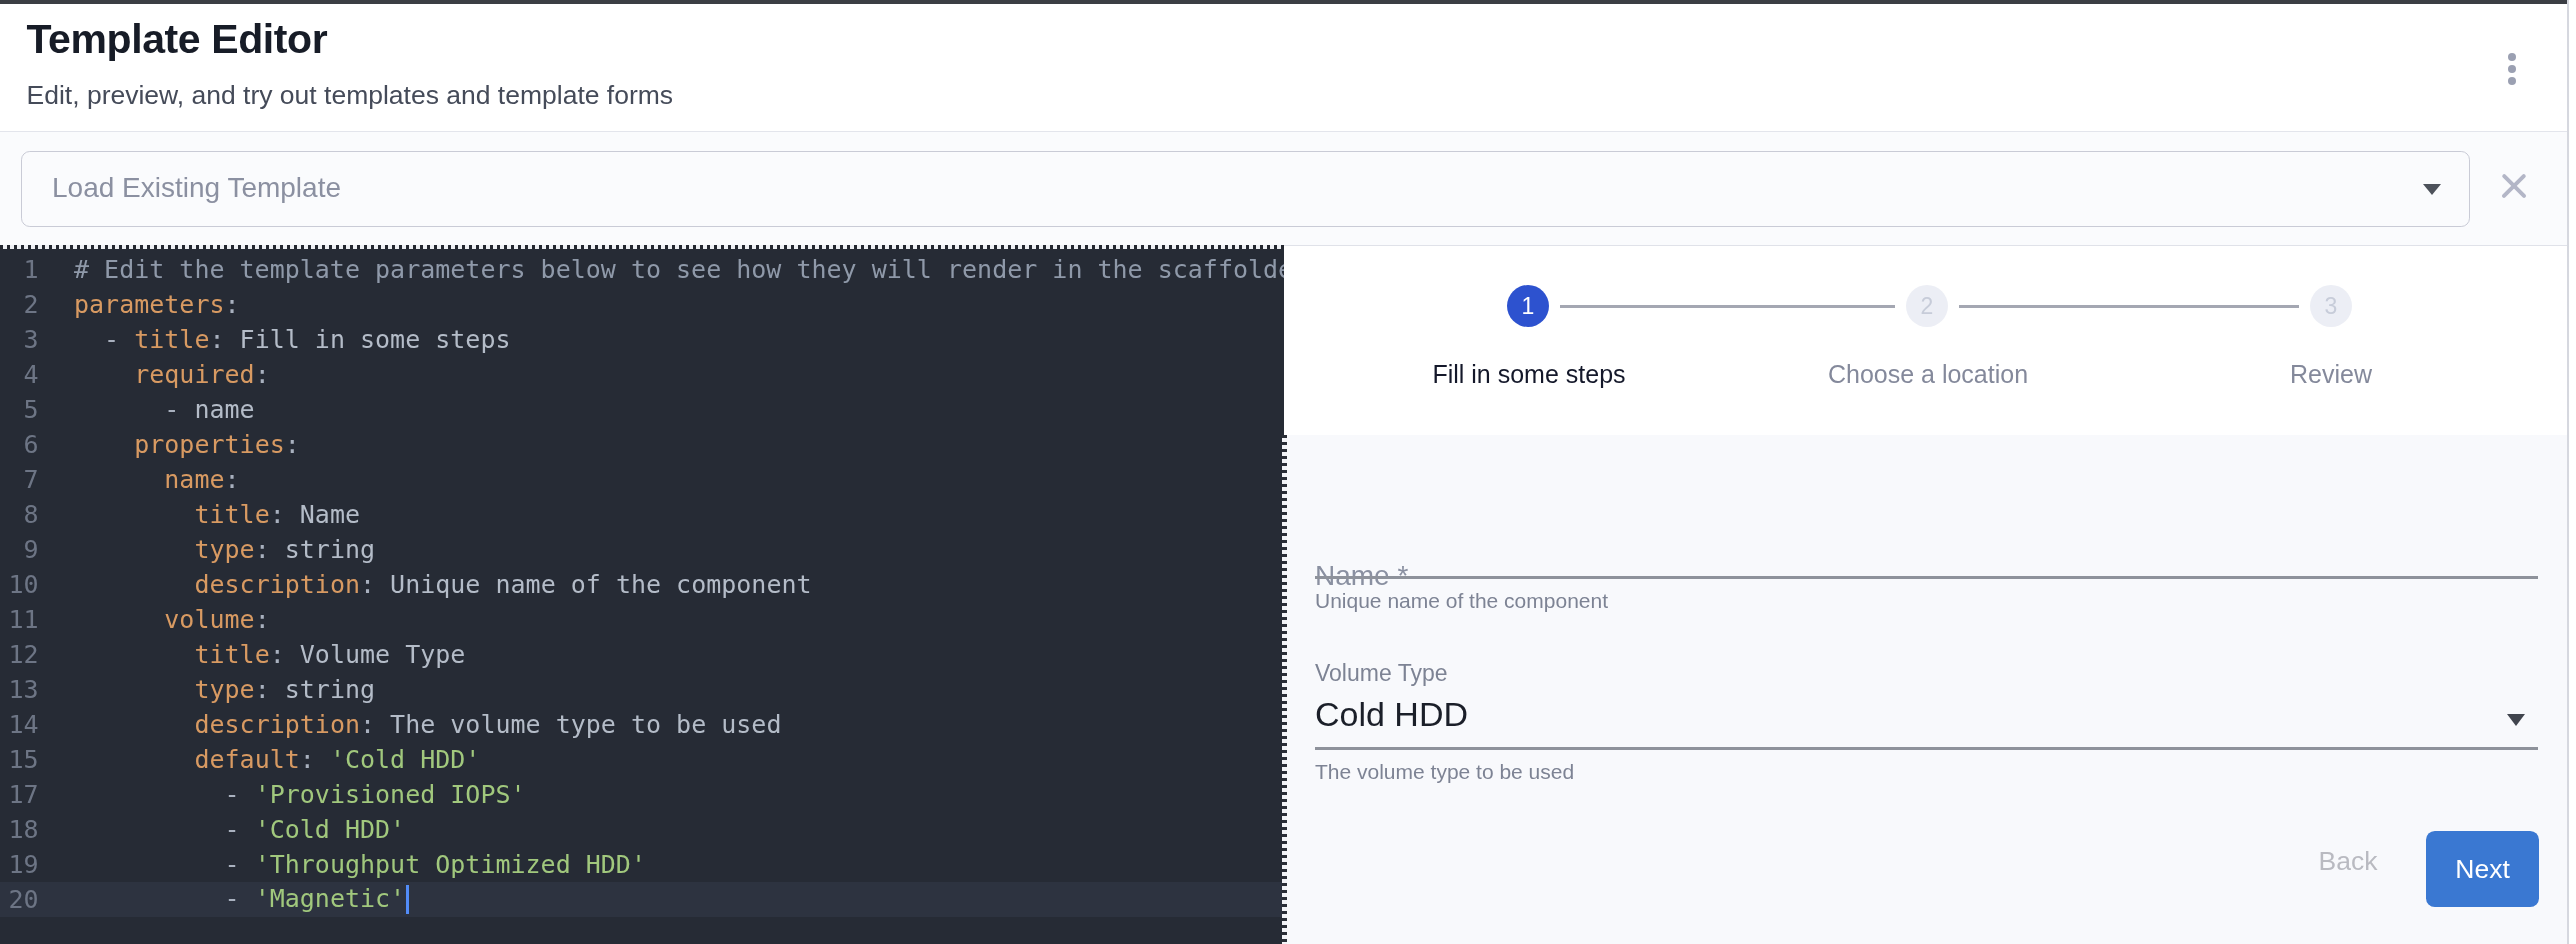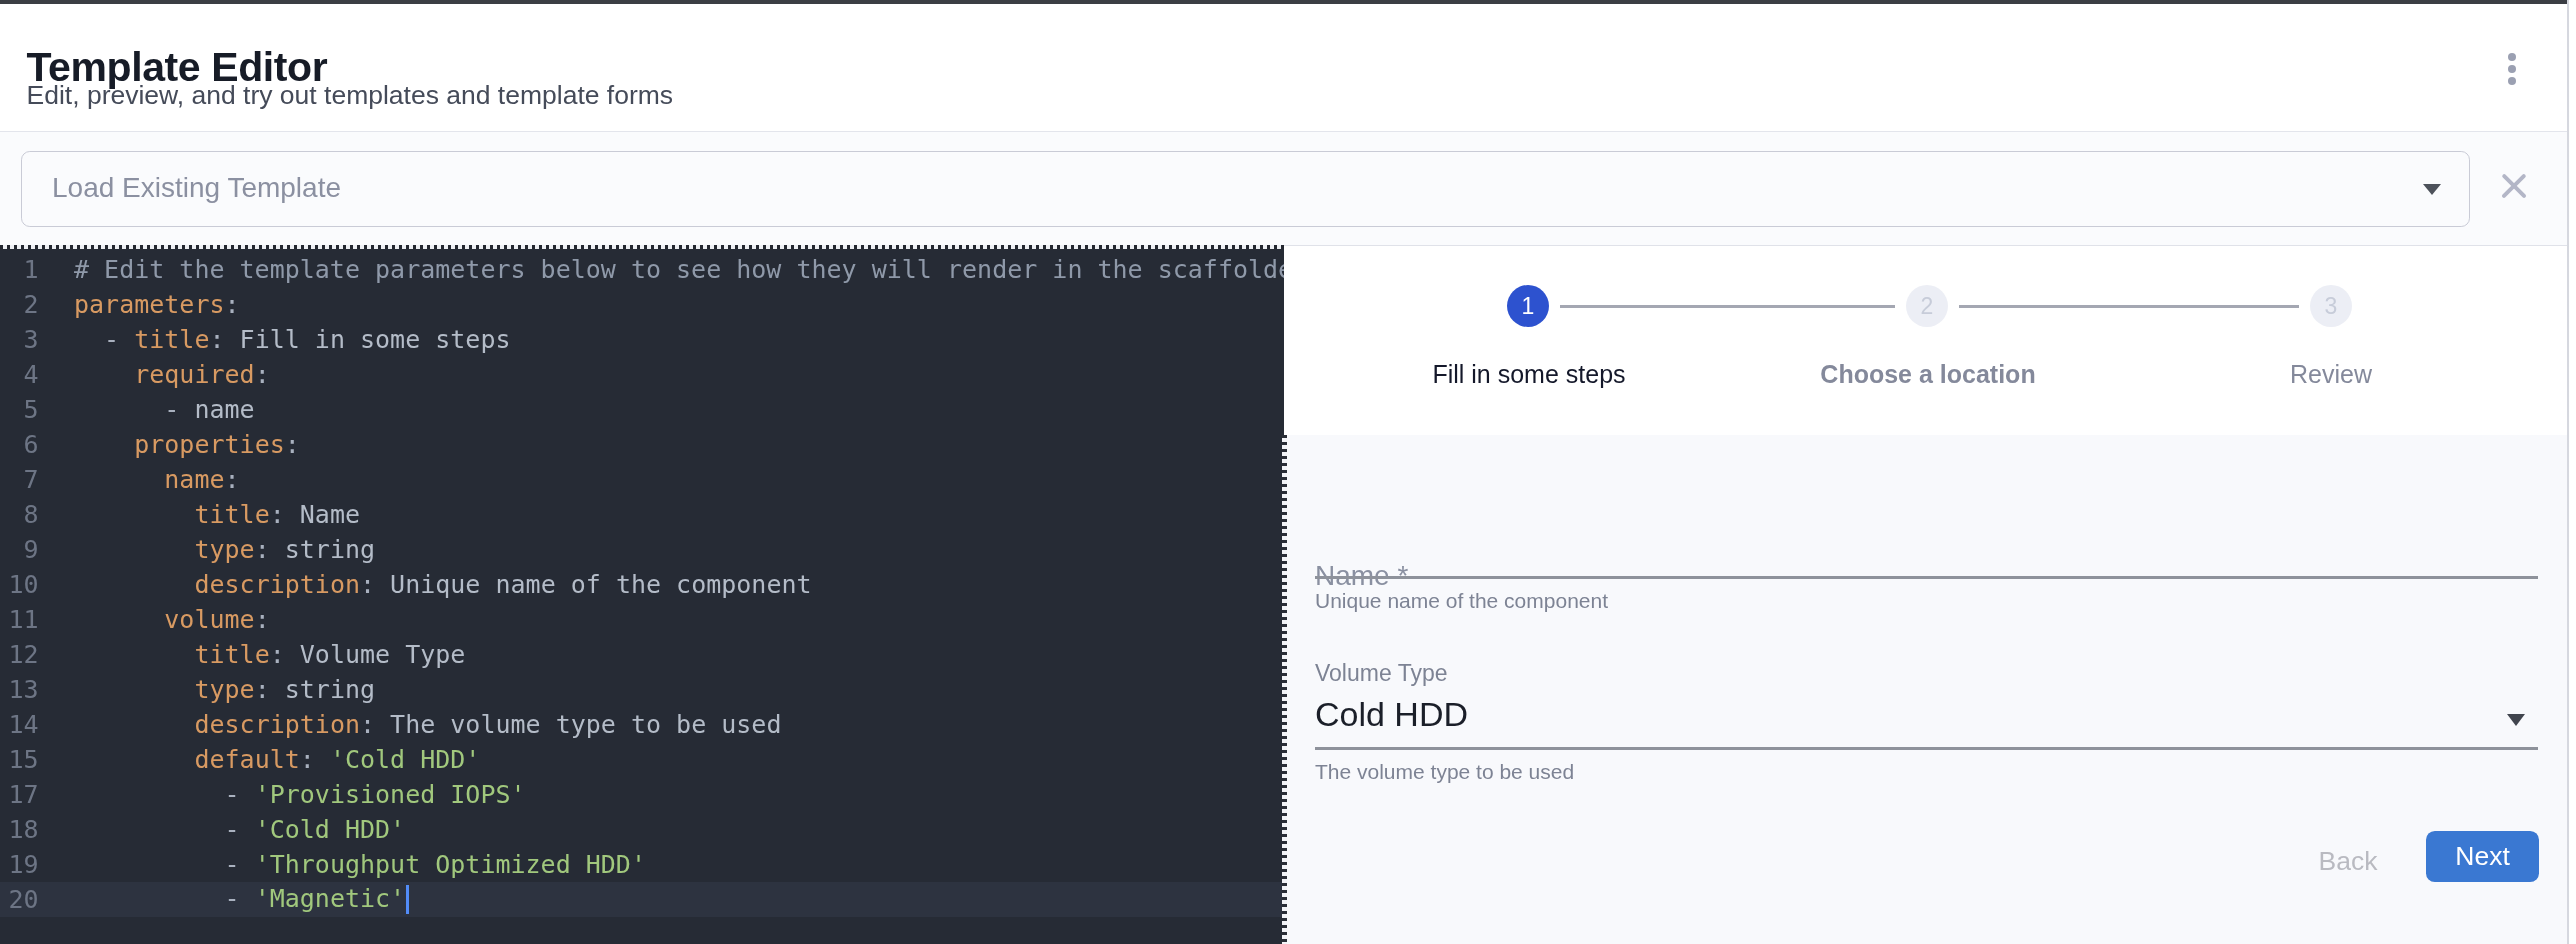--- a/index.html
+++ b/index.html
@@ -2,21 +2,21 @@
 <html style="font-size:14px"><head>
 <meta charset="utf-8">
 <style>
   * { margin:0; padding:0; box-sizing:border-box; }
   html,body { width:2576px; height:945px; overflow:hidden; background:#ffffff;
               font-family:"Liberation Sans","DejaVu Sans",sans-serif; }
   .top-strip { position:absolute; left:0; top:0; width:2567px; height:3.5px; background:#3b3e44; }
 
   
   .app-header { position:absolute; left:0; top:3.5px; width:2567px; height:127px; background:#ffffff; }
-  .page-title { position:absolute; left:26.5px; top:12.4px; font-size:41px; font-weight:bold; color:#171c27; letter-spacing:-0.4px;margin-top:28px; }
+  .page-title { position:absolute; left:26.5px; top:12.4px; font-size:41px; font-weight:bold; color:#171c27; letter-spacing:-0.4px; }
   .page-subtitle { position:absolute; left:26.5px; top:76px; font-size:26.5px; color:#454b59; }
   .kebab-btn { position:absolute; left:2489px; top:39px; width:46px; height:53px; display:flex; flex-direction:column; align-items:center; justify-content:center; cursor:pointer; background:none; border:none; }
   .kebab-dot { width:8px; height:8px; border-radius:50%; background:#9ba0b2; margin:2.2px 0; }
 
   
   .toolbar { position:absolute; left:0; top:131px; width:2567px; height:114px; background:#fafbfd; border-top:1.8px solid #e3e5ec; }
   .template-select { position:absolute; left:21px; top:19.4px; width:2449px; height:76px; border:1.8px solid #c9cbd6; border-radius:8.8px; background:transparent; cursor:pointer; }
   .template-select-text { position:absolute; left:30px; top:0; height:72px; line-height:72px; font-size:28px; color:#8b90a1; }
   .select-caret { position:absolute; right:28px; top:32px; width:0; height:0; border-left:9.7px solid transparent; border-right:9.7px solid transparent; border-top:11.5px solid #4d525b; }
   .clear-btn { position:absolute; left:2491px; top:32px; width:46px; height:46px; background:none; border:none; cursor:pointer; }
@@ -62,21 +62,21 @@
   .underline-1 { position:absolute; left:31px; top:141px; width:1223px; height:2.6px; background:#8e929b; }
   .helper-1 { position:absolute; left:31px; top:154px; font-size:21px; color:#7d8394; }
   .field-label-shrink { position:absolute; left:31px; top:225px; font-size:23px; color:#7d8394; }
   .select-value { position:absolute; left:31px; top:260px; font-size:34px; color:#1b1f29; }
   .select-region { position:absolute; left:31px; top:212px; width:1223px; height:100px; cursor:pointer; }
   .select-caret2 { position:absolute; left:1223px; top:279px; width:0; height:0; border-left:9.7px solid transparent; border-right:9.7px solid transparent; border-top:12.4px solid #41454e; }
   .underline-2 { position:absolute; left:31px; top:312px; width:1223px; height:2.6px; background:#8e929b; }
   .helper-2 { position:absolute; left:31px; top:325px; font-size:21px; color:#7d8394; }
 
   .back-button { position:absolute; left:998px; top:397px; width:132px; height:58px; background:none; border:none; font-size:26.5px; color:#b9bac1; font-family:inherit; cursor:pointer;text-align:center; }
-  .next-button { position:absolute; left:1142px; top:396px; width:113px; height:51px; background:#3a78d2; border:none; border-radius:8.8px; font-size:26.5px; color:#ffffff; font-family:inherit; cursor:pointer; }
+  .next-button { position:absolute; left:1142px; top:396px; width:113px; height:76px; background:#3a78d2; border:none; border-radius:8.8px; font-size:26.5px; color:#ffffff; font-family:inherit; cursor:pointer; }
 
   .right-gutter { position:absolute; left:2567px; top:0; width:8.8px; height:945px; background:#ffffff; border-left:2.6px solid #d6d8df; }
 </style>
 </head>
 <body>
 
 <div class="top-strip"></div>
 
 <header class="app-header">
   <div class="page-title">Template Editor</div>
@@ -127,21 +127,21 @@
 </div>
 
 <div class="right-panel">
   <div class="stepper-section">
     <div class="connector" style="left:276px;width:335px;"></div>
     <div class="connector" style="left:675px;width:340px;"></div>
     <div id="stepper-host">
         <div class="step-circle active" style="left: 223px;">1</div>
         <div class="step-label active" style="left: 245px;">Fill in some steps</div>
         <div class="step-circle inactive" style="left: 622px;">2</div>
-        <div class="step-label inactive" style="left: 644px; font-weight: bold;">Choose a location</div>
+        <div class="step-label inactive" style="left: 644px;">Choose a location</div>
         <div class="step-circle inactive" style="left: 1026px;">3</div>
         <div class="step-label inactive" style="left: 1047px;">Review</div>
       </div>
   </div>
 
   <div class="v-handle"></div>
 
   <div class="form-section">
     <div class="field-label-rest">Name *</div>
     <input class="name-input" type="text" value="" style="">

